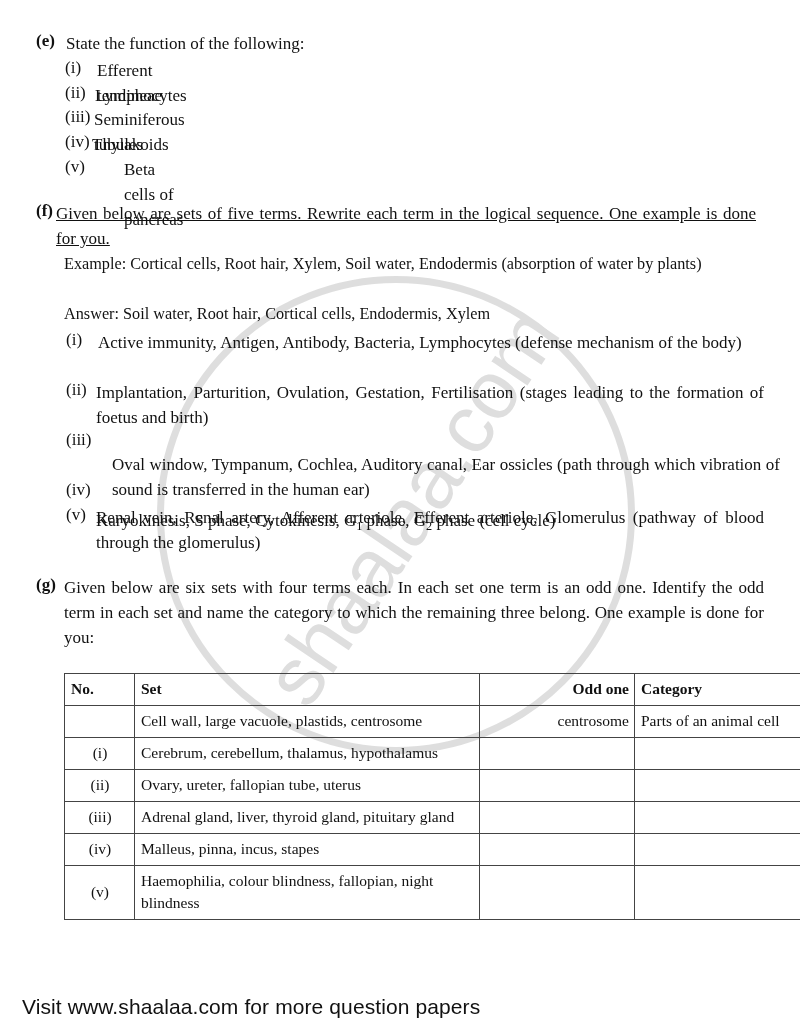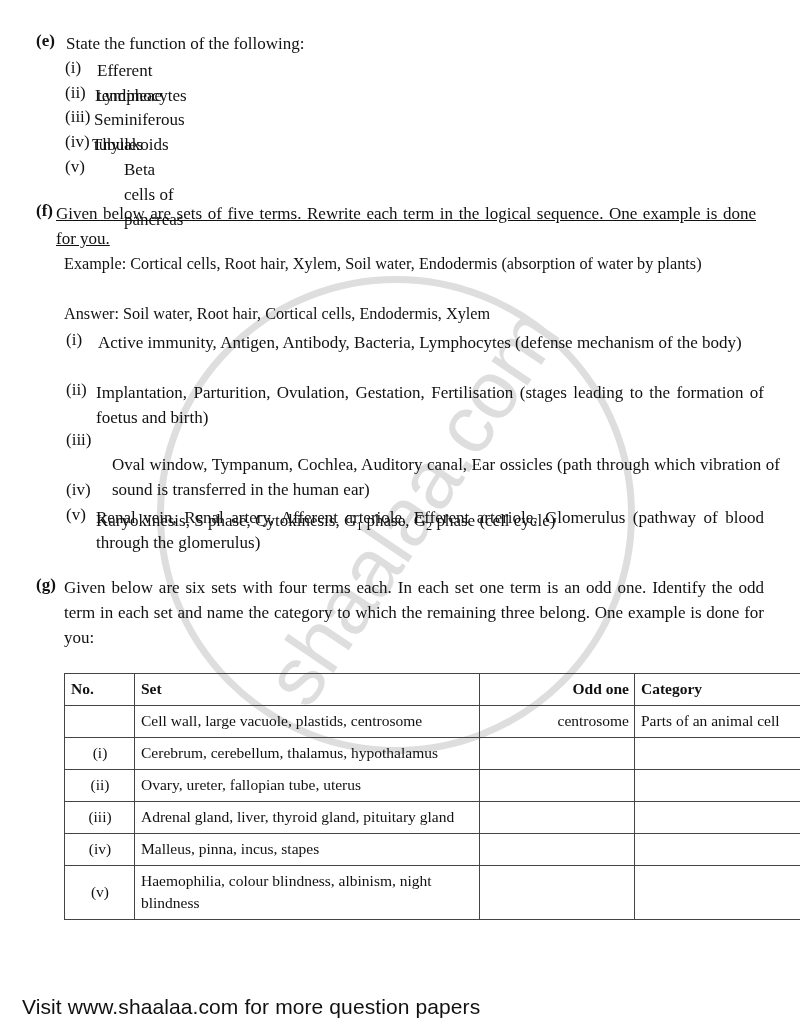--- a/index.html
+++ b/index.html
@@ -228,21 +228,21 @@
         <td class="c-cat"></td>
       </tr>
       <tr>
         <td class="c-no">(iv)</td>
         <td class="c-set">Malleus, pinna, incus, stapes</td>
         <td class="c-odd"></td>
         <td class="c-cat"></td>
       </tr>
       <tr>
         <td class="c-no">(v)</td>
-        <td class="c-set">Haemophilia, colour blindness, albinism, night blindness</td>
+        <td class="c-set">Haemophilia, colour blindness, fallopian, night blindness</td>
         <td class="c-odd"></td>
         <td class="c-cat"></td>
       </tr>
     </tbody>
   </table>
 
   <div id="footer">Visit www.shaalaa.com for more question papers</div>
 
 </div>
 

